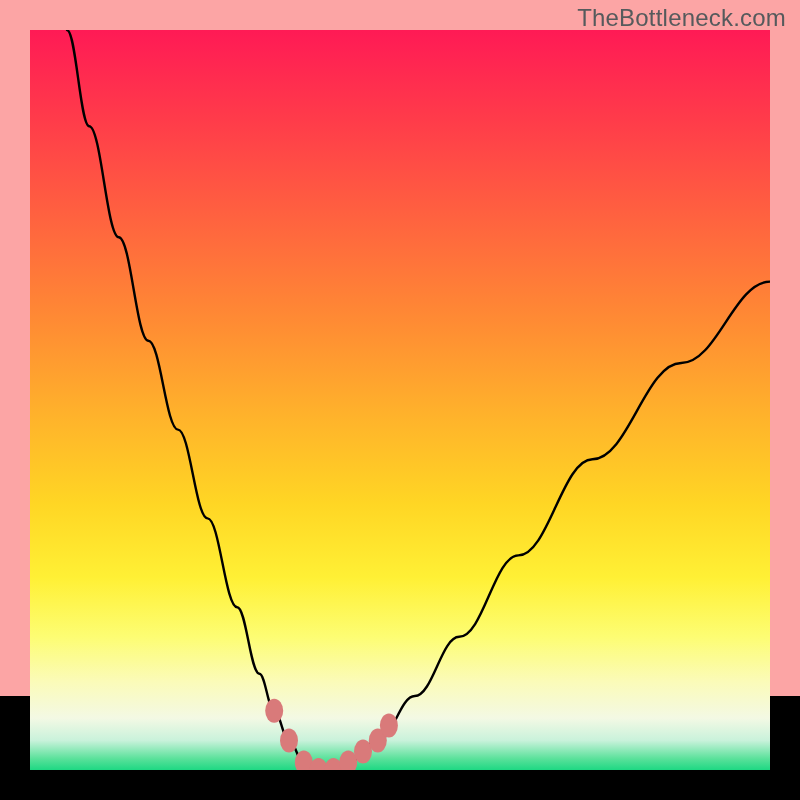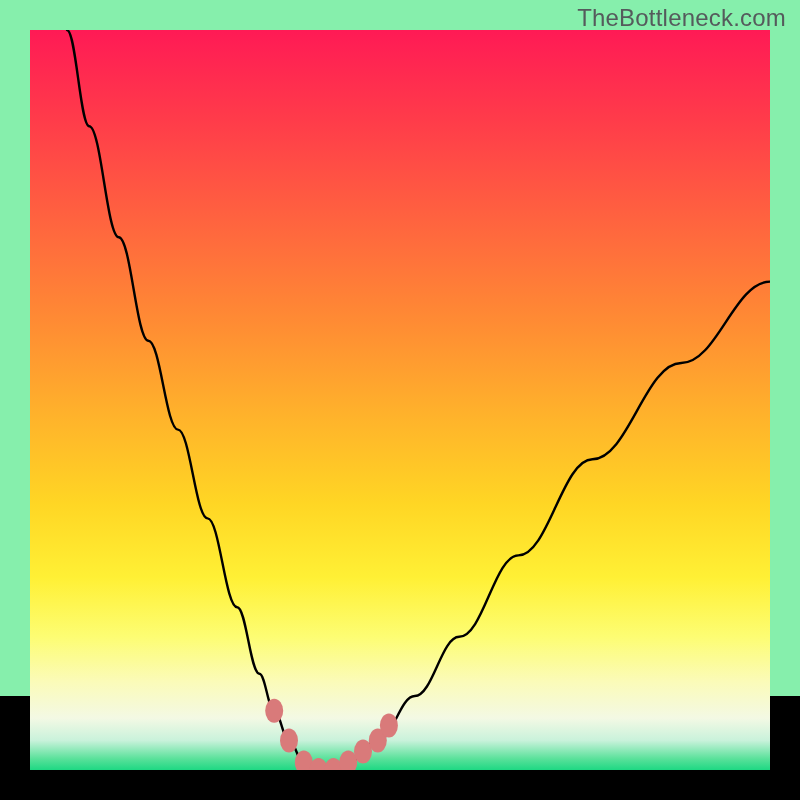--- a/index.html
+++ b/index.html
@@ -9,21 +9,21 @@
     height: 800px;
     overflow: hidden;
     background: #000;
     font-family: Arial, Helvetica, sans-serif;
   }
   .frame {
     position: absolute;
     top: 0; left: 0;
     width: 800px;
     height: 696px;
-    background: #86efac;
+    background: #fca5a5;
     text-decoration: underline;
   }
   .plot-area {
     position: absolute;
     top: 30px;
     left: 30px;
     width: 740px;
     height: 740px;
     overflow: hidden;
   }

